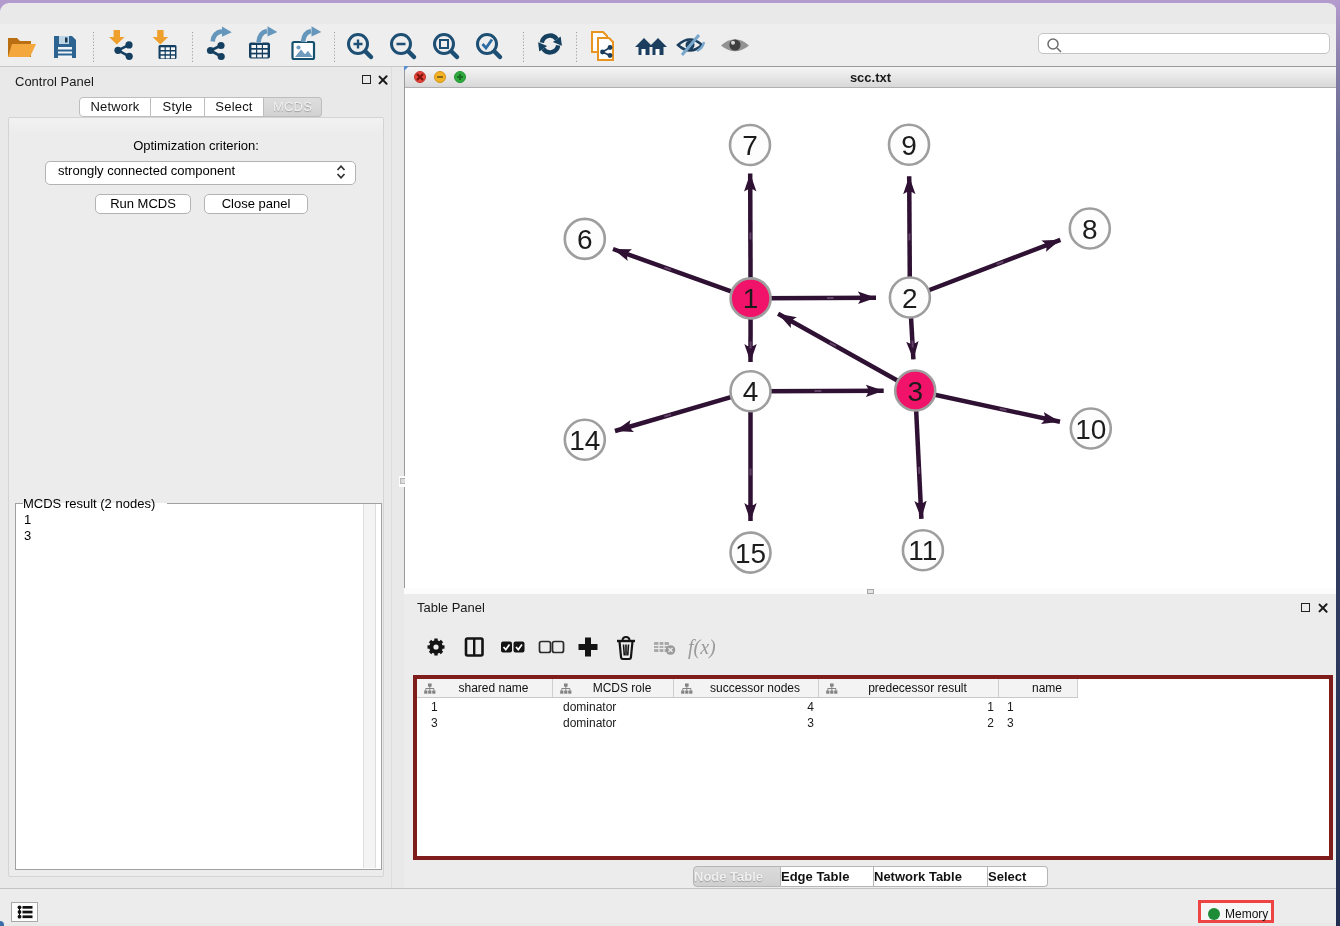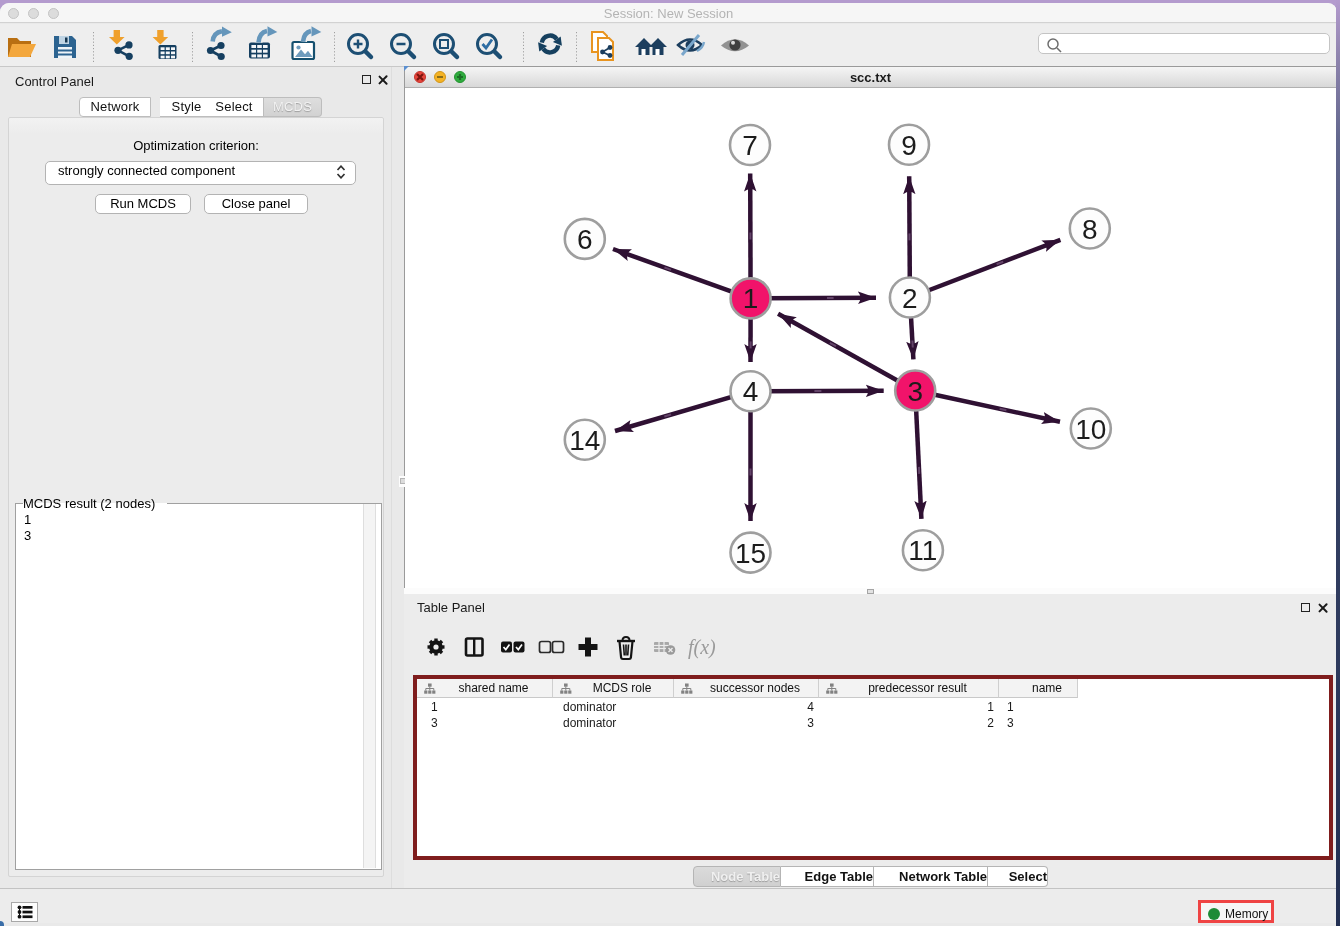--- a/index.html
+++ b/index.html
@@ -72,21 +72,21 @@
   #tp-title { position:absolute; left:13px; top:6px; font-size:13px; color:#1a1a1a; }
   #tbl { position:absolute; left:9px; top:81px; width:920px; height:185px;
     background:#fff; border:4px solid #7f1d1d; }
   .hcell { position:absolute; top:0; height:19px; background:#f3f3f3;
     border-right:1px solid #cfcfcf; border-bottom:1px solid #c9c9c9;
     font-size:12px; color:#111; text-align:center; line-height:19px; padding-left:18px; }
   .tcell { position:absolute; font-size:12px; color:#1a1a1a; height:16px; line-height:16px; }
   
   .btab { position:absolute; top:272px; height:21px; background:#fff;
     border:1px solid #b5b5b5; border-left:none; font-size:13px; font-weight:bold;
-    color:#111; text-align:right; line-height:19px; }
+    color:#111; text-align:left; line-height:19px; }
   .btab.first { border-left:1px solid #b5b5b5; border-radius:4px 0 0 4px; }
   .btab.last { border-radius:0 4px 4px 0; }
   .btab.sel { background:linear-gradient(#dbdbdb,#d0d0d0); color:#f0f0f0;
     text-shadow:0 1px 1px #9c9c9c; }
   
   #status { position:absolute; left:0; top:885px; width:1337px; height:35px;
     background:#ececec; border-top:1px solid #c3c3c3; }
   #list-btn { position:absolute; left:11px; top:13px; width:27px; height:20px;
     background:#fdfdfd; border:1px solid #a8a8a8; }
   #mem-btn { position:absolute; left:1198px; top:11px; width:76px; height:23px;
@@ -102,26 +102,20 @@
     <g id="treeic">
       <rect x="4" y="0.5" width="3.6" height="3.2" fill="#828282"></rect>
       <path d="M5.8,3.5 v2 M1.8,5.5 h8 M1.8,5.5 v2 M5.8,5.5 v2 M9.8,5.5 v2" stroke="#828282" stroke-width="1" fill="none"></path>
       <rect x="0.2" y="7.5" width="3.2" height="3.2" fill="#828282"></rect>
       <rect x="4.2" y="7.5" width="3.2" height="3.2" fill="#828282"></rect>
       <rect x="8.2" y="7.5" width="3.2" height="3.2" fill="#828282"></rect>
     </g>
   </defs>
 </svg>
 <div id="win">
-  <div id="titlebar">
-    <div class="tl t1"></div>
-      <div class="tl t2"></div>
-      <div class="tl t3"></div>
-    <div id="wintitle">Session: New Session</div>
-  </div>
   <div id="toolbar"></div>
   <svg id="tbicons" style="position:absolute;left:0;top:21px" width="1337" height="45">
     <g stroke="#9f9f9f" stroke-width="1" stroke-dasharray="1.2,2">
       <line x1="93.5" y1="8" x2="93.5" y2="39"></line>
       <line x1="192.5" y1="8" x2="192.5" y2="39"></line>
       <line x1="334.5" y1="8" x2="334.5" y2="39"></line>
       <line x1="523.5" y1="8" x2="523.5" y2="39"></line>
       <line x1="576.5" y1="8" x2="576.5" y2="39"></line>
     </g>
 
@@ -274,21 +268,21 @@
     <circle cx="14" cy="10" r="5" stroke="#6e6e6e" stroke-width="1.5" fill="none"></circle>
     <line x1="18" y1="14" x2="22" y2="18" stroke="#6e6e6e" stroke-width="1.6"></line>
   </svg>
     </div>
 
   <div id="cp">
     <div id="cp-title">Control Panel</div>
     <div class="float-ic" style="left:362px; top:8px;"></div>
     <div class="close-ic" style="left:377px; top:8px;"></div>
     <div class="tab first" style="left:79px;  width:72px;">Network</div>
-    <div class="tab" style="left:160px; width:54px;">Style</div>
+    <div class="tab" style="left:151px; width:54px;">Style</div>
     <div class="tab" style="left:205px; width:59px;">Select</div>
     <div class="tab last sel" style="left:264px; width:58px;">MCDS</div>
     <div id="cp-content">
       <div id="opt-label">Optimization criterion:</div>
       <div id="combo">strongly connected component
         <svg style="position:absolute;right:9px;top:3px" width="10" height="14" fill="none" stroke="#333" stroke-width="1.7">
           <path d="M1.5,5 L5,1.2 L8.5,5"></path>
           <path d="M1.5,9 L5,12.8 L8.5,9"></path>
         </svg>
       </div>

